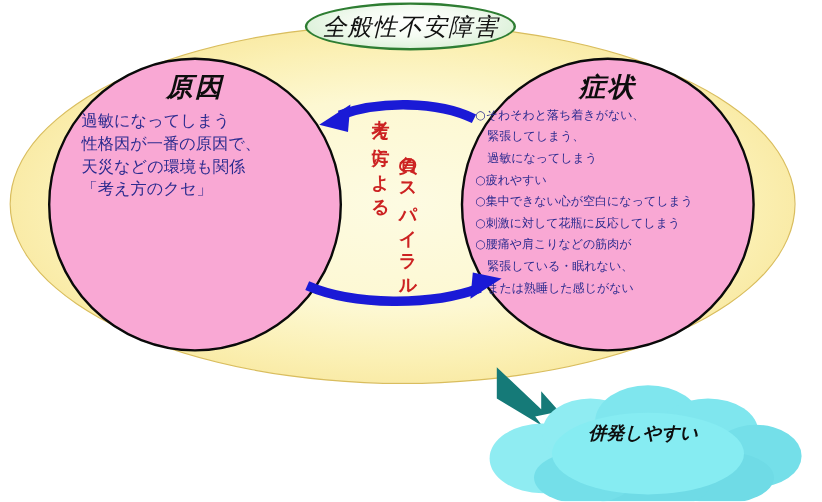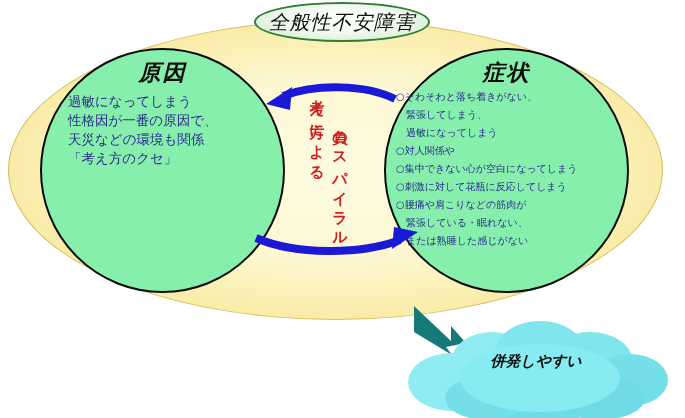--- a/index.html
+++ b/index.html
@@ -34,21 +34,21 @@
                 #f5dd86 92%,
                 #e8c96a 100%);
     border: 1px solid #d9bd5e;
     box-sizing: border-box;
   }
 
   
   .inner-circle {
     position: absolute;
     border-radius: 50%;
-    background: #86efac;
+    background: #f9a8d4;
     border: 2px solid #0a0a0a;
     box-sizing: border-box;
   }
   #circle-causes {
     left: 40px;
     top: 48px;
     width: 245px;
     height: 245px;
   }
   #circle-symptoms {
@@ -180,21 +180,21 @@
       <span class="body-line">「考え方のクセ」</span>
     </div>
   </div>
 
   <div class="inner-circle" id="circle-symptoms">
     <div class="circle-heading">症状</div>
     <div class="circle-body" id="symptoms-body">
       <span class="body-line">○そわそわと落ち着きがない、</span>
       <span class="body-line">　緊張してしまう、</span>
       <span class="body-line">　過敏になってしまう</span>
-      <span class="body-line">○対人関係や</span>
+      <span class="body-line">○疲れやすい</span>
       <span class="body-line">○集中できない心が空白になってしまう</span>
       <span class="body-line">○刺激に対して花瓶に反応してしまう</span>
       <span class="body-line">○腰痛や肩こりなどの筋肉が</span>
       <span class="body-line">　緊張している・眠れない、</span>
       <span class="body-line">　または熟睡した感じがない</span>
     </div>
   </div>
 
   <div class="vtext" id="label-thinking">考え方による</div>
   <div class="vtext" id="label-spiral">負のスパイラル</div>

